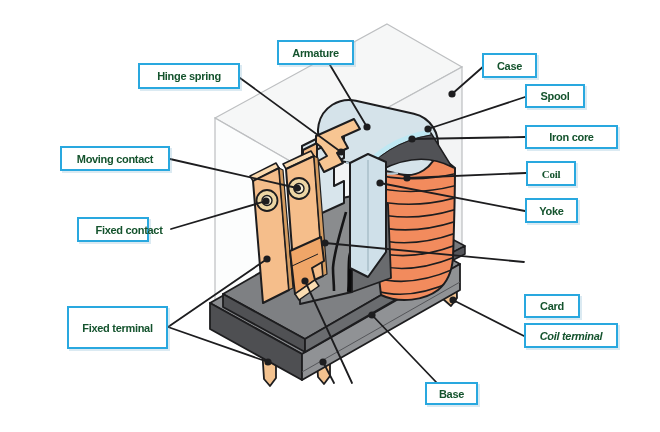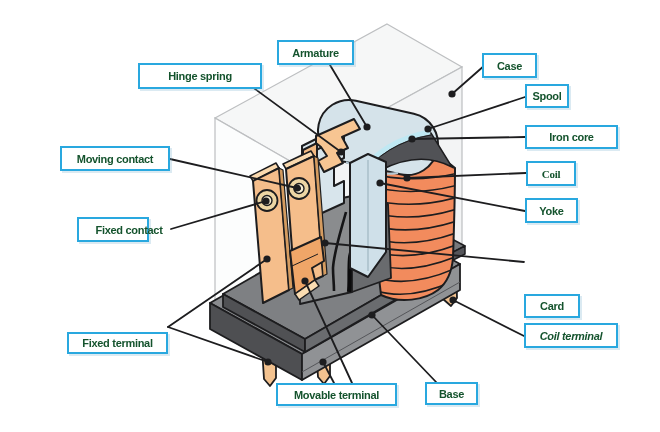--- a/index.html
+++ b/index.html
@@ -158,26 +158,25 @@
       <circle cx="305" cy="281" r="3.6" fill="#1D1D1F"></circle>
       <line x1="323" y1="362" x2="334" y2="383" stroke="#1D1D1F" stroke-width="1.8" stroke-linecap="round"></line>
       <circle cx="323" cy="362" r="3.6" fill="#1D1D1F"></circle>
       <line x1="372" y1="315" x2="437" y2="383" stroke="#1D1D1F" stroke-width="1.8" stroke-linecap="round"></line>
       <circle cx="372" cy="315" r="3.6" fill="#1D1D1F"></circle>
     </svg>
 
   <div class="labels" id="labels-layer">
       <div class="label" style="left: 277px; top: 40px; width: 77px; height: 25px;">Armature</div>
       <div class="label" style="left: 482px; top: 40px; width: 55px; height: 25px; margin-top: 13px;">Case</div>
-      <div class="label" style="left: 138px; top: 63px; width: 124px; height: 26px;">Hinge spring</div>
-      <div class="label" style="left: 525px; top: 84px; width: 44px; height: 24px;">Spool</div>
+      <div class="label" style="left: 138px; top: 63px; width: 102px; height: 26px;">Hinge spring</div>
+      <div class="label" style="left: 525px; top: 84px; width: 60px; height: 24px;">Spool</div>
       <div class="label" style="left: 525px; top: 125px; width: 93px; height: 24px;">Iron core</div>
       <div class="label" style="left: 526px; top: 161px; width: 50px; height: 25px; font-family: Liberation Serif, serif;">Coil</div>
       <div class="label" style="left: 525px; top: 198px; width: 53px; height: 25px;">Yoke</div>
       <div class="label" style="left: 60px; top: 146px; width: 110px; height: 25px;">Moving contact</div>
       <div class="label" style="left: 77px; top: 217px; width: 72px; height: 25px; padding-left: 32px;">Fixed contact</div>
       <div class="label" style="left: 524px; top: 250px; width: 56px; height: 24px; margin-top: 44px;">Card</div>
-      <div class="label" style="left: 67px; top: 332px; width: 101px; height: 22px;">Fixed terminal</div>
+      <div class="label" style="left: 67px; top: 306px; width: 101px; height: 43px;">Fixed terminal</div>
       <div class="label" style="left: 524px; top: 323px; width: 94px; height: 25px; font-style: italic;">Coil terminal</div>
-      <div class="label" style="left: 276px; top: 383px; width: 121px; height: 23px;">Movable terminal</div>
       <div class="label" style="left: 425px; top: 382px; width: 53px; height: 23px;">Base</div>
     </div>
 </div>
 
 </body></html>

